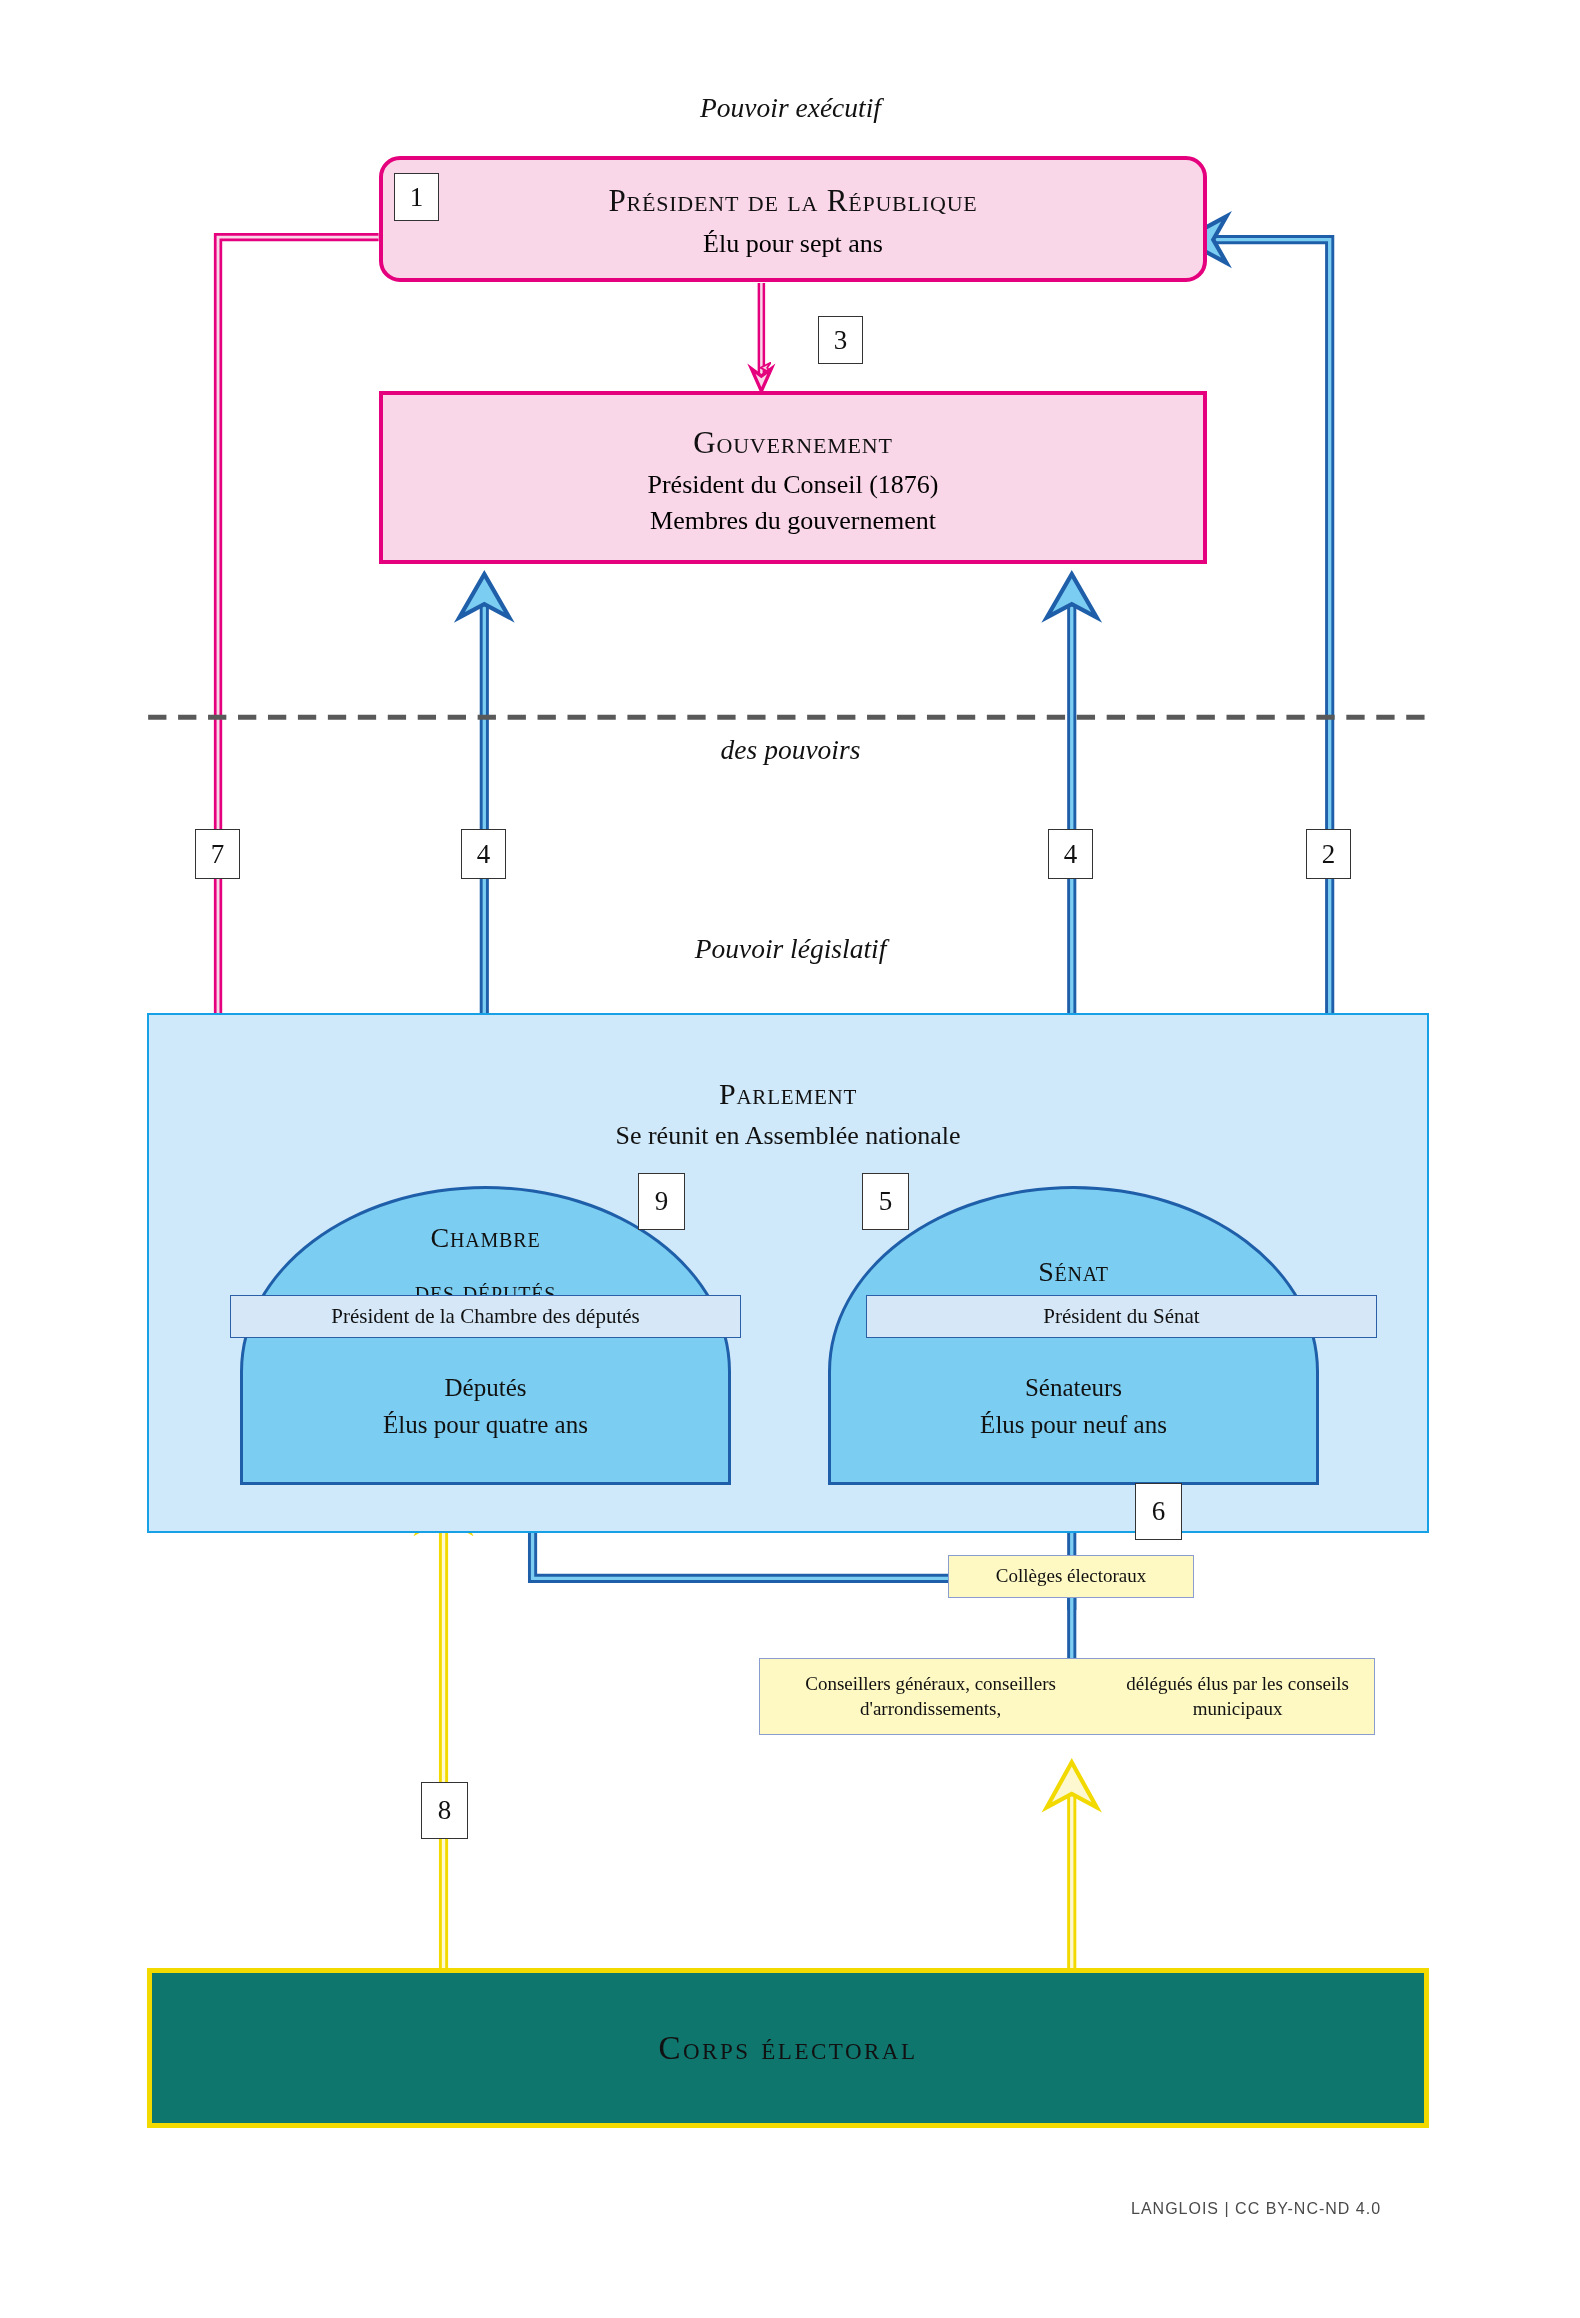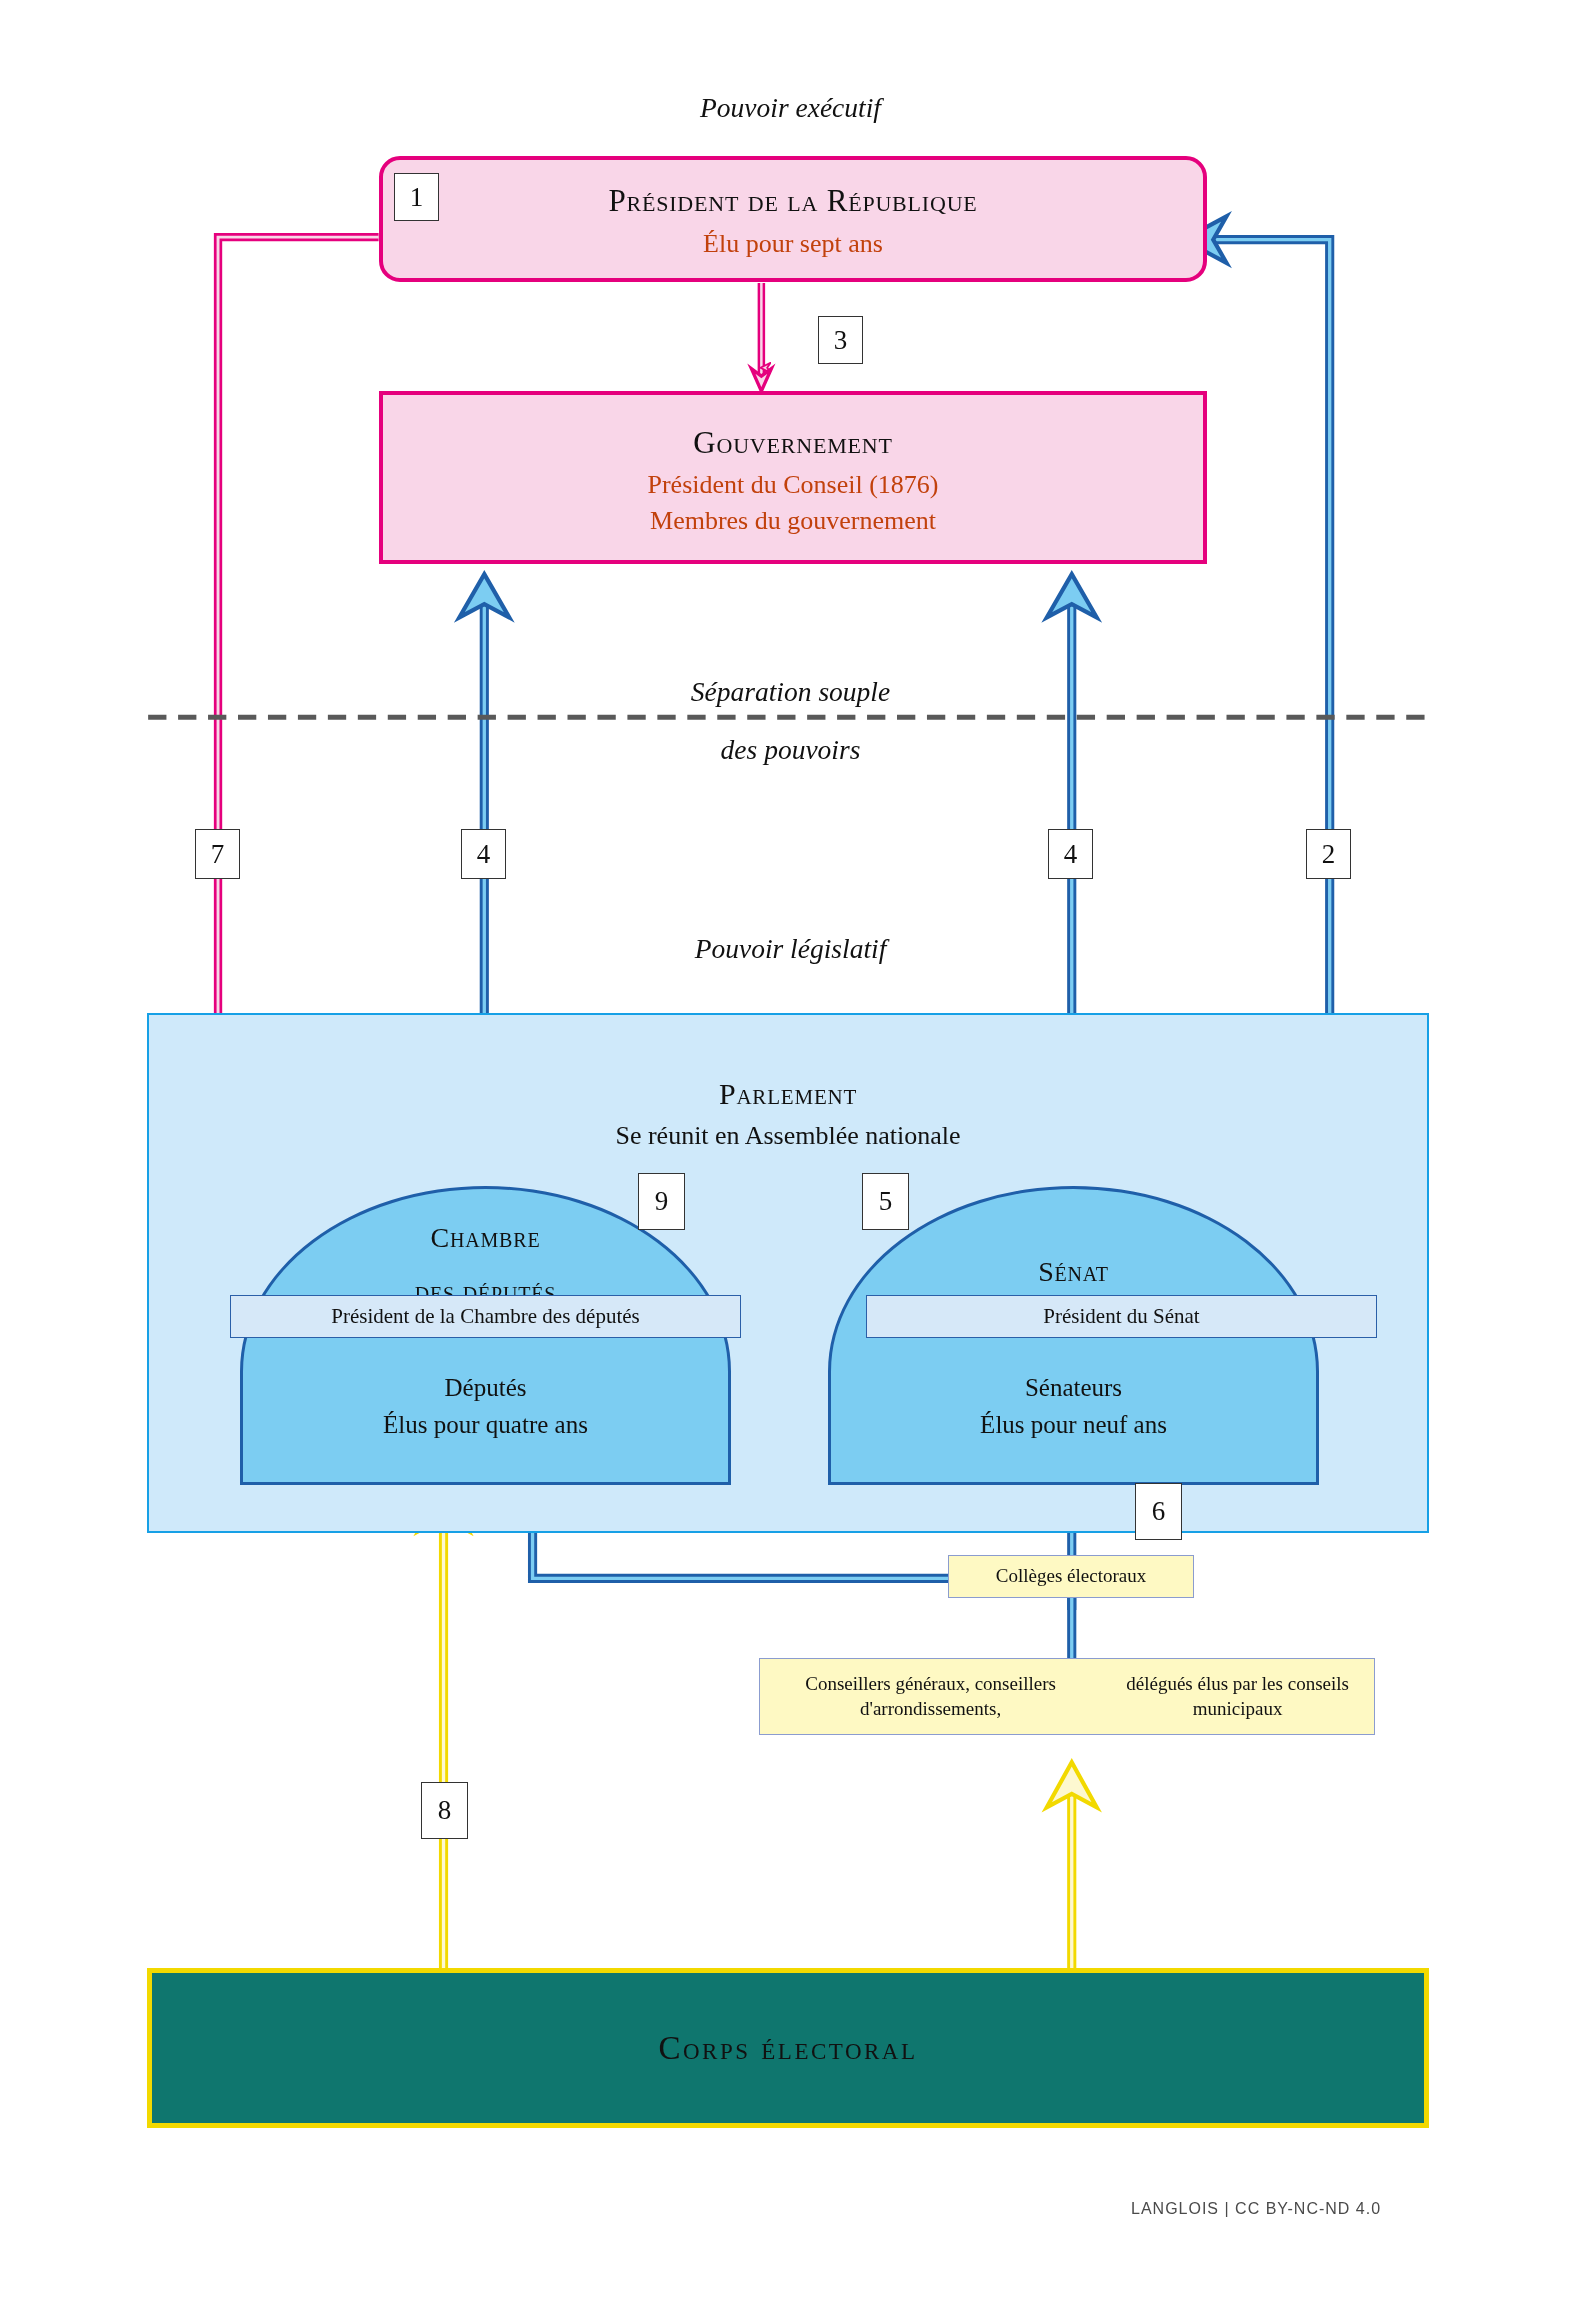--- a/index.html
+++ b/index.html
@@ -4,21 +4,21 @@
 <style>
   html,body{margin:0;padding:0;background:#ffffff;}
   body{font-family:"Liberation Serif",serif;}
   #stage{position:relative;width:1581px;height:2319px;background:#fff;overflow:hidden;}
 
   .lbl-italic{position:absolute;font-family:"Liberation Serif",serif;font-style:italic;
     font-size:27.5px;color:#111;text-align:center;white-space:nowrap;}
 
   .exec-box{position:absolute;background:#f9d6e8;border:4.2px solid #e5007d;box-sizing:border-box;}
   .exec-title{font-variant:small-caps;font-size:31px;letter-spacing:0.8px;color:#111;text-align:center;}
-  .exec-sub{font-size:26px;color:#c2410c;text-align:center;}
+  .exec-sub{font-size:26px;color:#000000;text-align:center;}
 
   .numbox{position:absolute;background:#ffffff;border:1.7px solid #333;box-sizing:border-box;
     display:flex;align-items:center;justify-content:center;font-family:"Liberation Serif",serif;
     font-size:27px;color:#111;z-index:40;}
 
   .parlement-box{position:absolute;background:#cfe9fa;border:2.5px solid #16a0e6;box-sizing:border-box;}
   .parl-title{font-variant:small-caps;font-size:30px;letter-spacing:0.8px;color:#111;text-align:center;}
   .parl-sub{font-size:26px;color:#111;text-align:center;}
 
   .hemi{position:absolute;}
@@ -141,21 +141,20 @@
   <div class="numbox" style="left:394px;top:173px;width:45px;height:48px;">1</div>
 
   <div class="numbox" style="left:818px;top:316px;width:45px;height:48px;">3</div>
 
   <div class="exec-box" style="left:379px;top:391px;width:828px;height:173px;">
     <div class="exec-title" style="position:absolute;left:0;top:30px;width:100%;">Gouvernement</div>
     <div class="exec-sub" style="position:absolute;left:0;top:75px;width:100%;">Président du Conseil (1876)</div>
     <div class="exec-sub" style="position:absolute;left:0;top:111px;width:100%;">Membres du gouvernement</div>
   </div>
 
-  <div class="lbl-italic" style="left:0;top:676px;width:1581px;">Séparation souple</div>
   <div class="lbl-italic" style="left:0;top:734px;width:1581px;">des pouvoirs</div>
 
   <div class="numbox" style="left:195px;top:829px;width:45px;height:50px;">7</div>
   <div class="numbox" style="left:461px;top:829px;width:45px;height:50px;">4</div>
   <div class="numbox" style="left:1048px;top:829px;width:45px;height:50px;">4</div>
   <div class="numbox" style="left:1306px;top:829px;width:45px;height:50px;">2</div>
 
   <div class="lbl-italic" style="left:0;top:933px;width:1581px;">Pouvoir législatif</div>
 
   <div class="parlement-box" style="left:147px;top:1013px;width:1282px;height:520px;">

